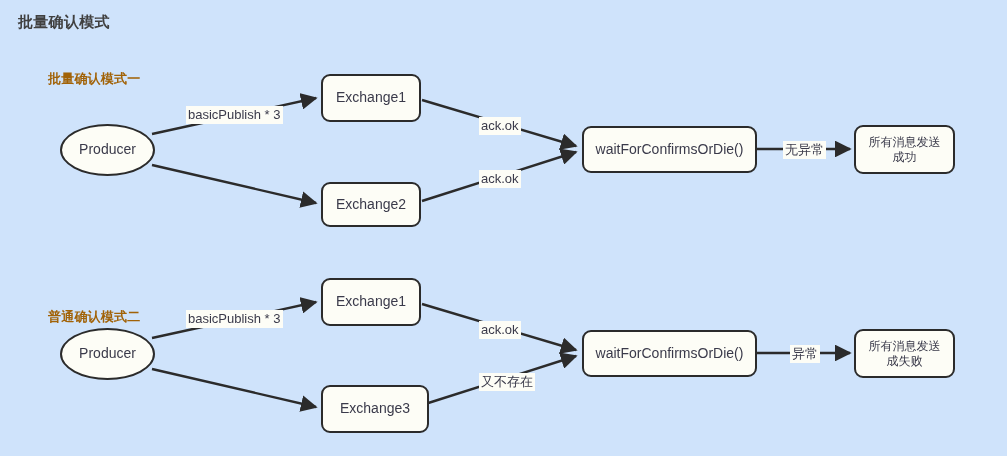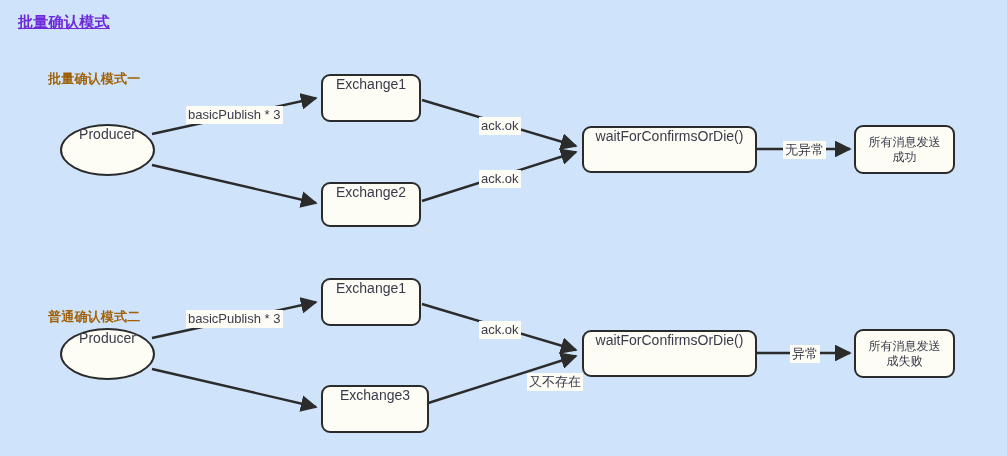--- a/index.html
+++ b/index.html
@@ -19,37 +19,37 @@
     inset: 0;
     width: 1007px;
     height: 456px;
   }
   .page-title {
     position: absolute;
     left: 18px;
     top: 13px;
     font-size: 15px;
     font-weight: bold;
-    color: #6d28d9;
+    color: #404040;
     letter-spacing: 0.3px;
-    text-decoration: underline;
   }
   .section-title {
     position: absolute;
     font-size: 13px;
     font-weight: bold;
     color: #a16207;
     letter-spacing: 0.2px;
   }
   .node {
     position: absolute;
     box-sizing: border-box;
     background: #fdfdf6;
     border: 2px solid #2b2b2b;
     display: flex;
+    align-items: center;
     justify-content: center;
     text-align: center;
     color: #3a3a4a;
     font-size: 14px;
     line-height: 1.25;
   }
   .node.rect {
     border-radius: 9px;
   }
   .node.ellipse {
@@ -151,15 +151,15 @@
 
 <div class="node rect multiline" style="left:854px; top:329px; width:101px; height:49px; flex-direction:column;">
   <span>所有消息发送</span>
   <span>成失败</span>
 </div>
 
 <div class="edge-label" style="left:186px; top:310px;">basicPublish * 3</div>
 
 <div class="edge-label" style="left:479px; top:321px;">ack.ok</div>
 
-<div class="edge-label cjk" style="left:479px; top:373px;margin-left:48px;">又不存在</div>
+<div class="edge-label cjk" style="left:479px; top:373px;">又不存在</div>
 
 <div class="edge-label cjk" style="left:790px; top:345px;">异常</div>
 
 </body></html>

